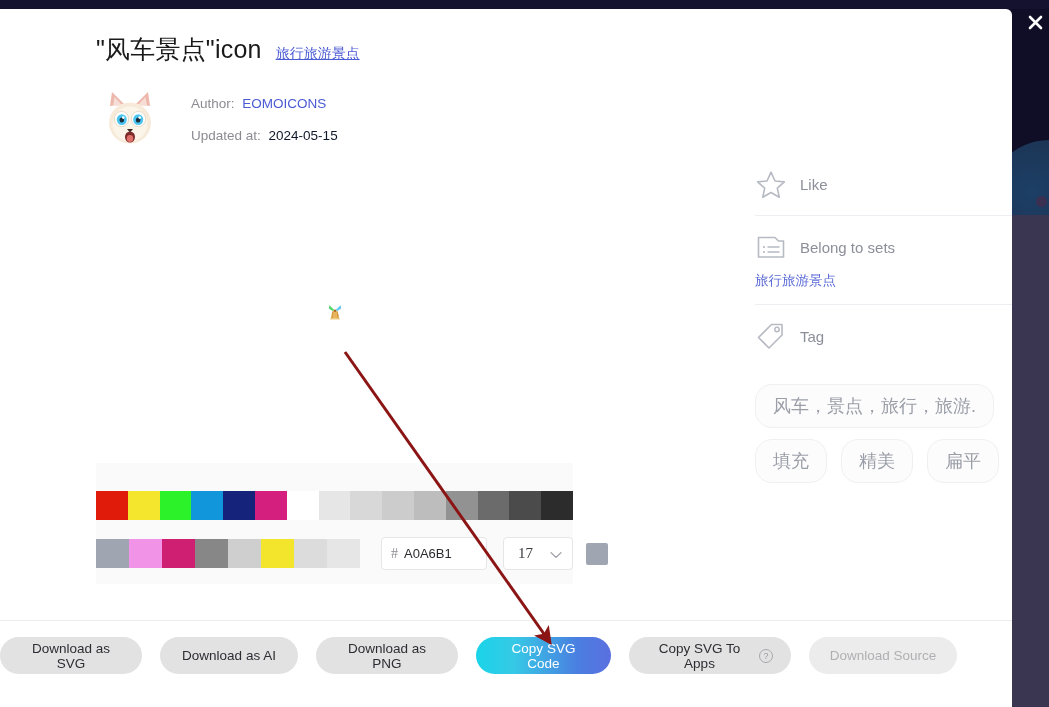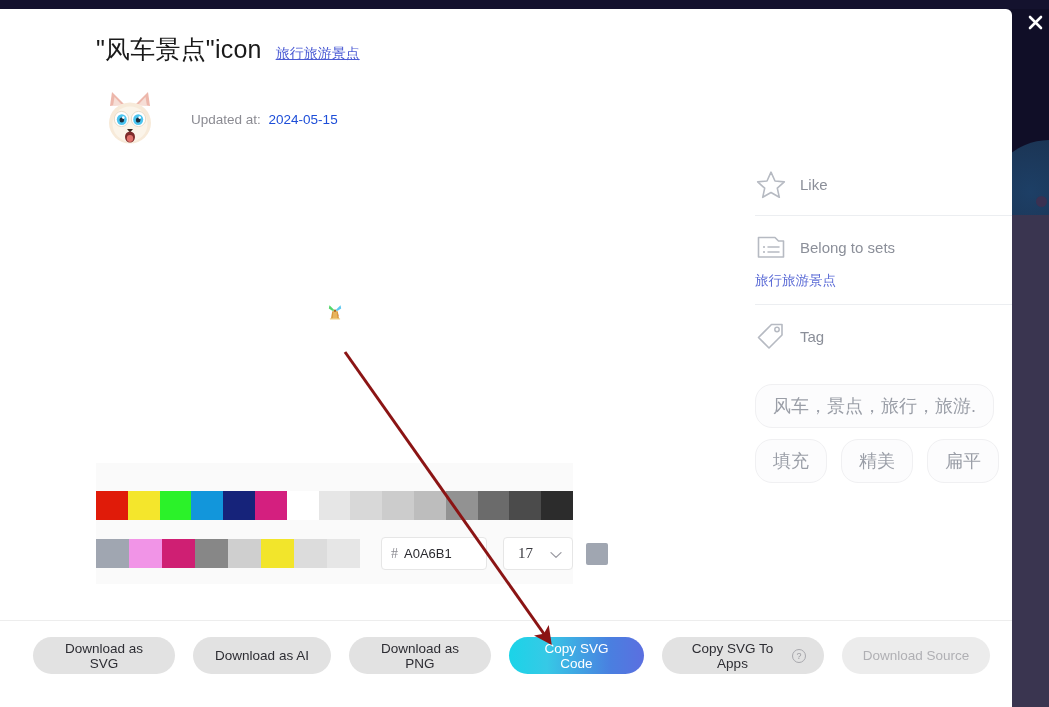--- a/index.html
+++ b/index.html
@@ -98,21 +98,21 @@
     flex: 0 0 auto;
   }
   #avatar svg { display:block; }
   #author-meta { margin-left: 27px; }
   .meta-line {
     font-size: 13.5px;
     color: #8b8b92;
     line-height: 32px;
     white-space: nowrap;
   }
-  .meta-line .meta-val { color: #1d4ed8; margin-left: 4px; }
+  .meta-line .meta-val { color: #0f172a; margin-left: 4px; }
   .meta-line .meta-val.link { color: #4b5bd4; }
 
   
   #body-split {
     display: flex;
     padding: 0;
   }
 
   
   #left-col {
@@ -254,21 +254,20 @@
     width: 1012px;
     border-top: 1px solid #ededed;
   }
   #footer {
     position: absolute;
     left: 0; top: 628px;
     width: 1012px;
     display: flex;
     align-items: center;
     gap: 0;
-    padding-left: 33px;
   }
   .fbtn {
     height: 37px;
     border-radius: 19px;
     display: flex;
     align-items: center;
     justify-content: center;
     font-size: 13.5px;
     cursor: pointer;
     border: 0;
@@ -359,20 +358,24 @@
           <ellipse cx="42.2" cy="34" rx="2.3" ry="2.6" fill="#1a2f40"></ellipse>
           <circle cx="27.3" cy="31.6" r="1.3" fill="#ffffff"></circle>
           <circle cx="43.7" cy="31.6" r="1.3" fill="#ffffff"></circle>
 
           <path d="M31 43 L37 43 L34 46.5 Z" fill="#3b2a22"></path>
           <ellipse cx="34" cy="51" rx="5" ry="5.6" fill="#7d2a2a"></ellipse>
           <ellipse cx="34" cy="52.5" rx="3.2" ry="3.4" fill="#e0716b"></ellipse>
         </svg>
       </div>
       <div id="author-meta">
+        <div class="meta-line">
+          <span>Author:</span>
+          <span class="meta-val link">EOMOICONS</span>
+        </div>
         <div class="meta-line">
           <span>Updated at:</span>
           <span class="meta-val">2024-05-15</span>
         </div>
       </div>
     </div>
   </div>
 
   <div id="body-split">
 

